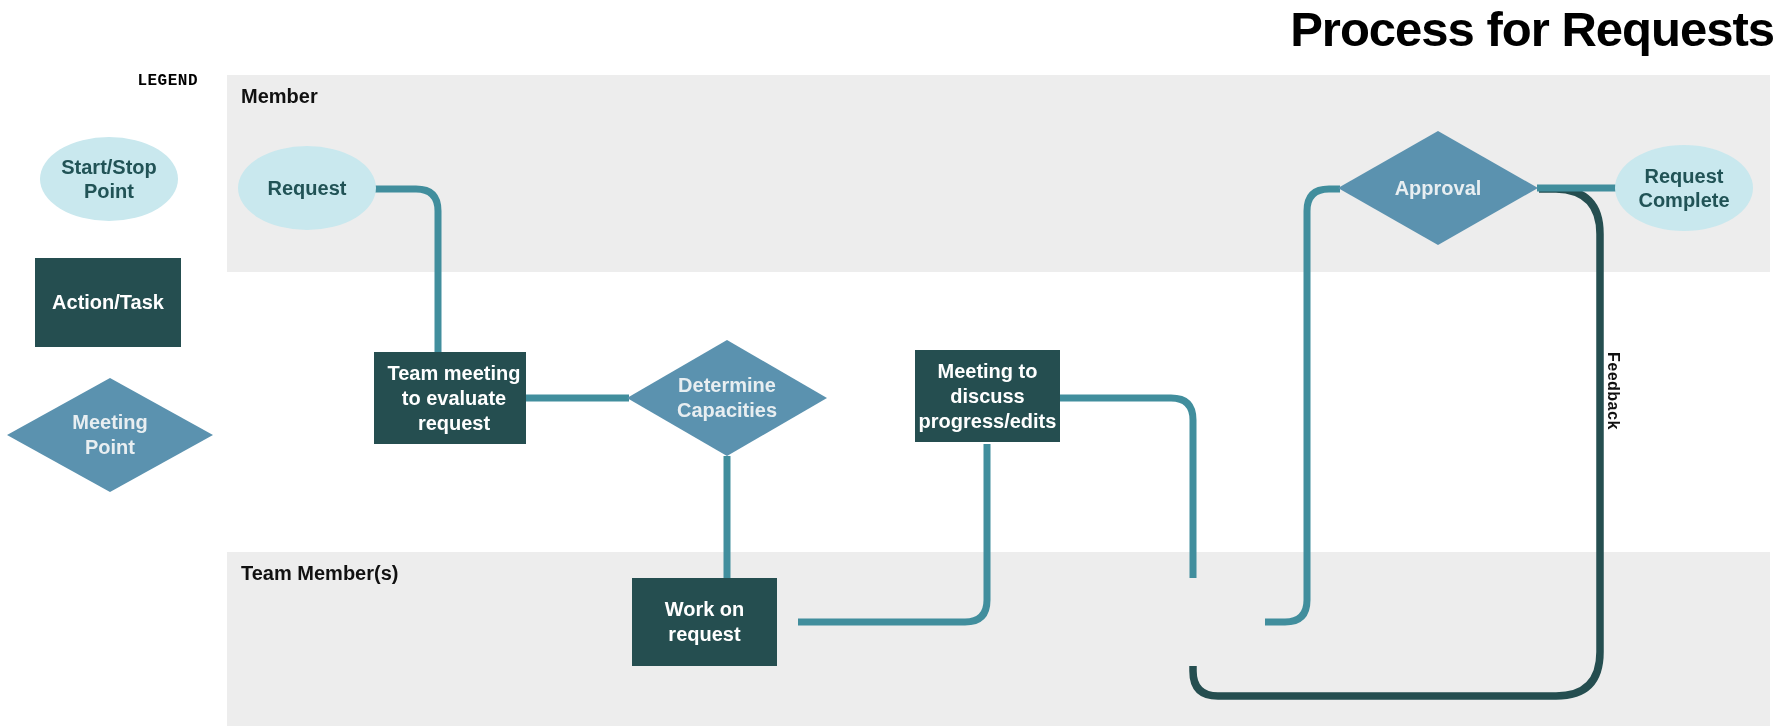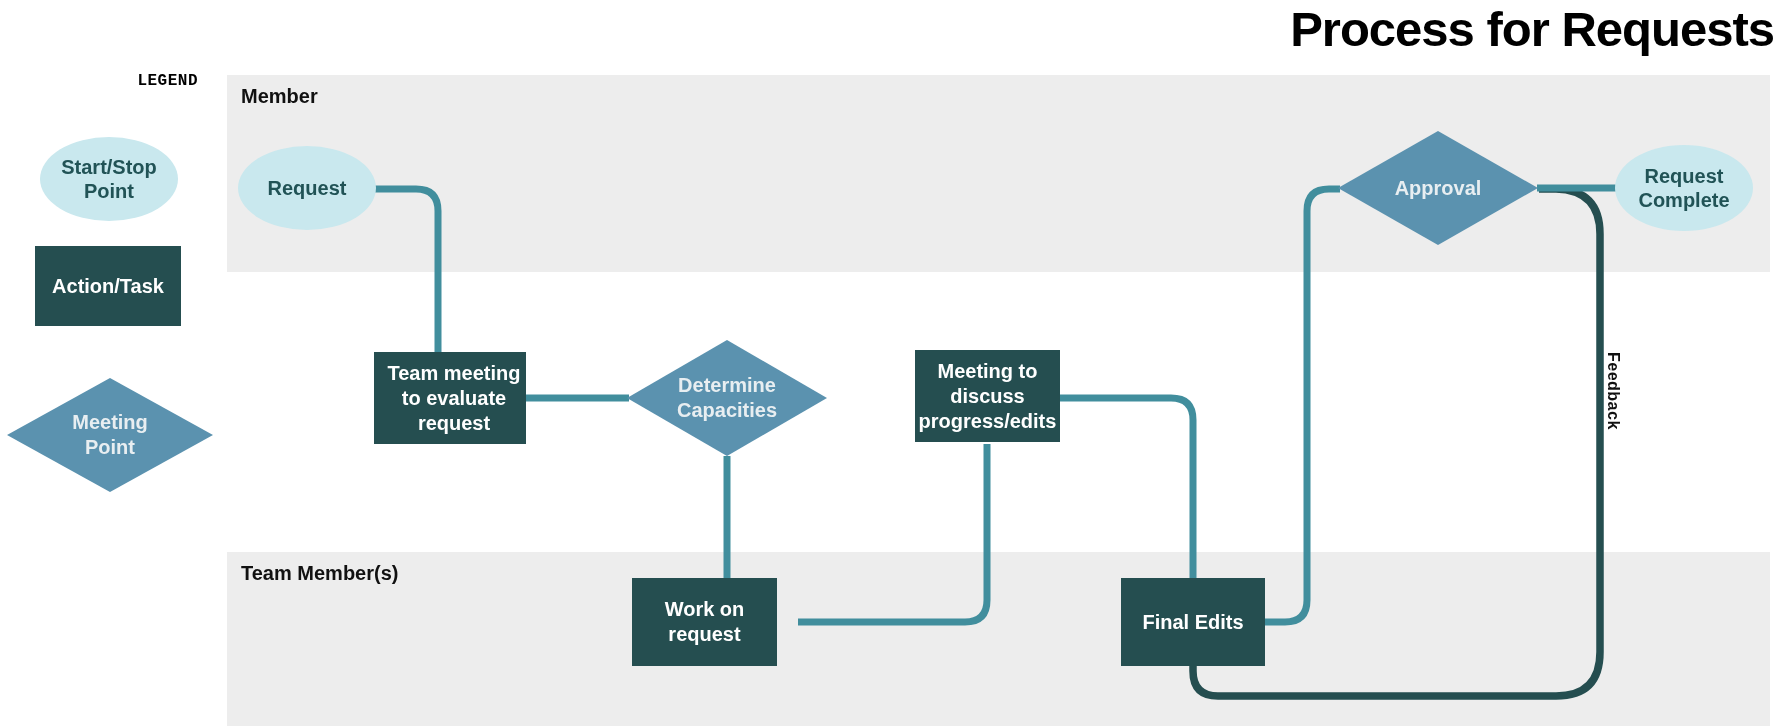--- a/index.html
+++ b/index.html
@@ -78,21 +78,21 @@
     background:var(--task-fill);
     color:var(--task-text);
   }
   .node-decision{
     background:var(--decision-fill);
     color:var(--decision-text);
     clip-path:polygon(50% 0,100% 50%,50% 100%,0 50%);
   }
   
   .n-legend-ellipse{left:40px;top:137px;width:138px;height:84px;}
-  .n-legend-rect{left:35px;top:246px;width:146px;height:80px;}
+  .n-legend-rect{left:35px;top:258px;width:146px;height:89px;}
   .n-legend-diamond{left:7px;top:378px;width:206px;height:114px;}
   .n-request{left:238px;top:146px;width:138px;height:84px;}
   .n-team-meeting{left:374px;top:352px;width:144px;height:92px;padding-left:8px;}
   .n-determine{left:627px;top:340px;width:200px;height:116px;}
   .n-meeting{left:915px;top:350px;width:145px;height:92px;}
   .n-work{left:632px;top:578px;width:145px;height:88px;}
   .n-final{left:1121px;top:578px;width:144px;height:88px;}
   .n-approval{left:1338px;top:131px;width:200px;height:114px;}
   .n-complete{left:1615px;top:145px;width:138px;height:86px;}
   
@@ -140,20 +140,19 @@
   <div class="node node-task n-team-meeting">Team meeting
 to evaluate
 request</div>
   <div class="node node-decision n-determine">Determine
 Capacities</div>
   <div class="node node-task n-meeting">Meeting to
 discuss
 progress/edits</div>
   <div class="node node-task n-work">Work on
 request</div>
-  <div class="node node-task n-final">Final Edits</div>
   <div class="node node-decision n-approval">Approval</div>
   <div class="node node-terminal n-complete">Request
 Complete</div>
 
   <div class="edge-label-vertical">Feedback</div>
 
 </div>
 
 </body></html>

